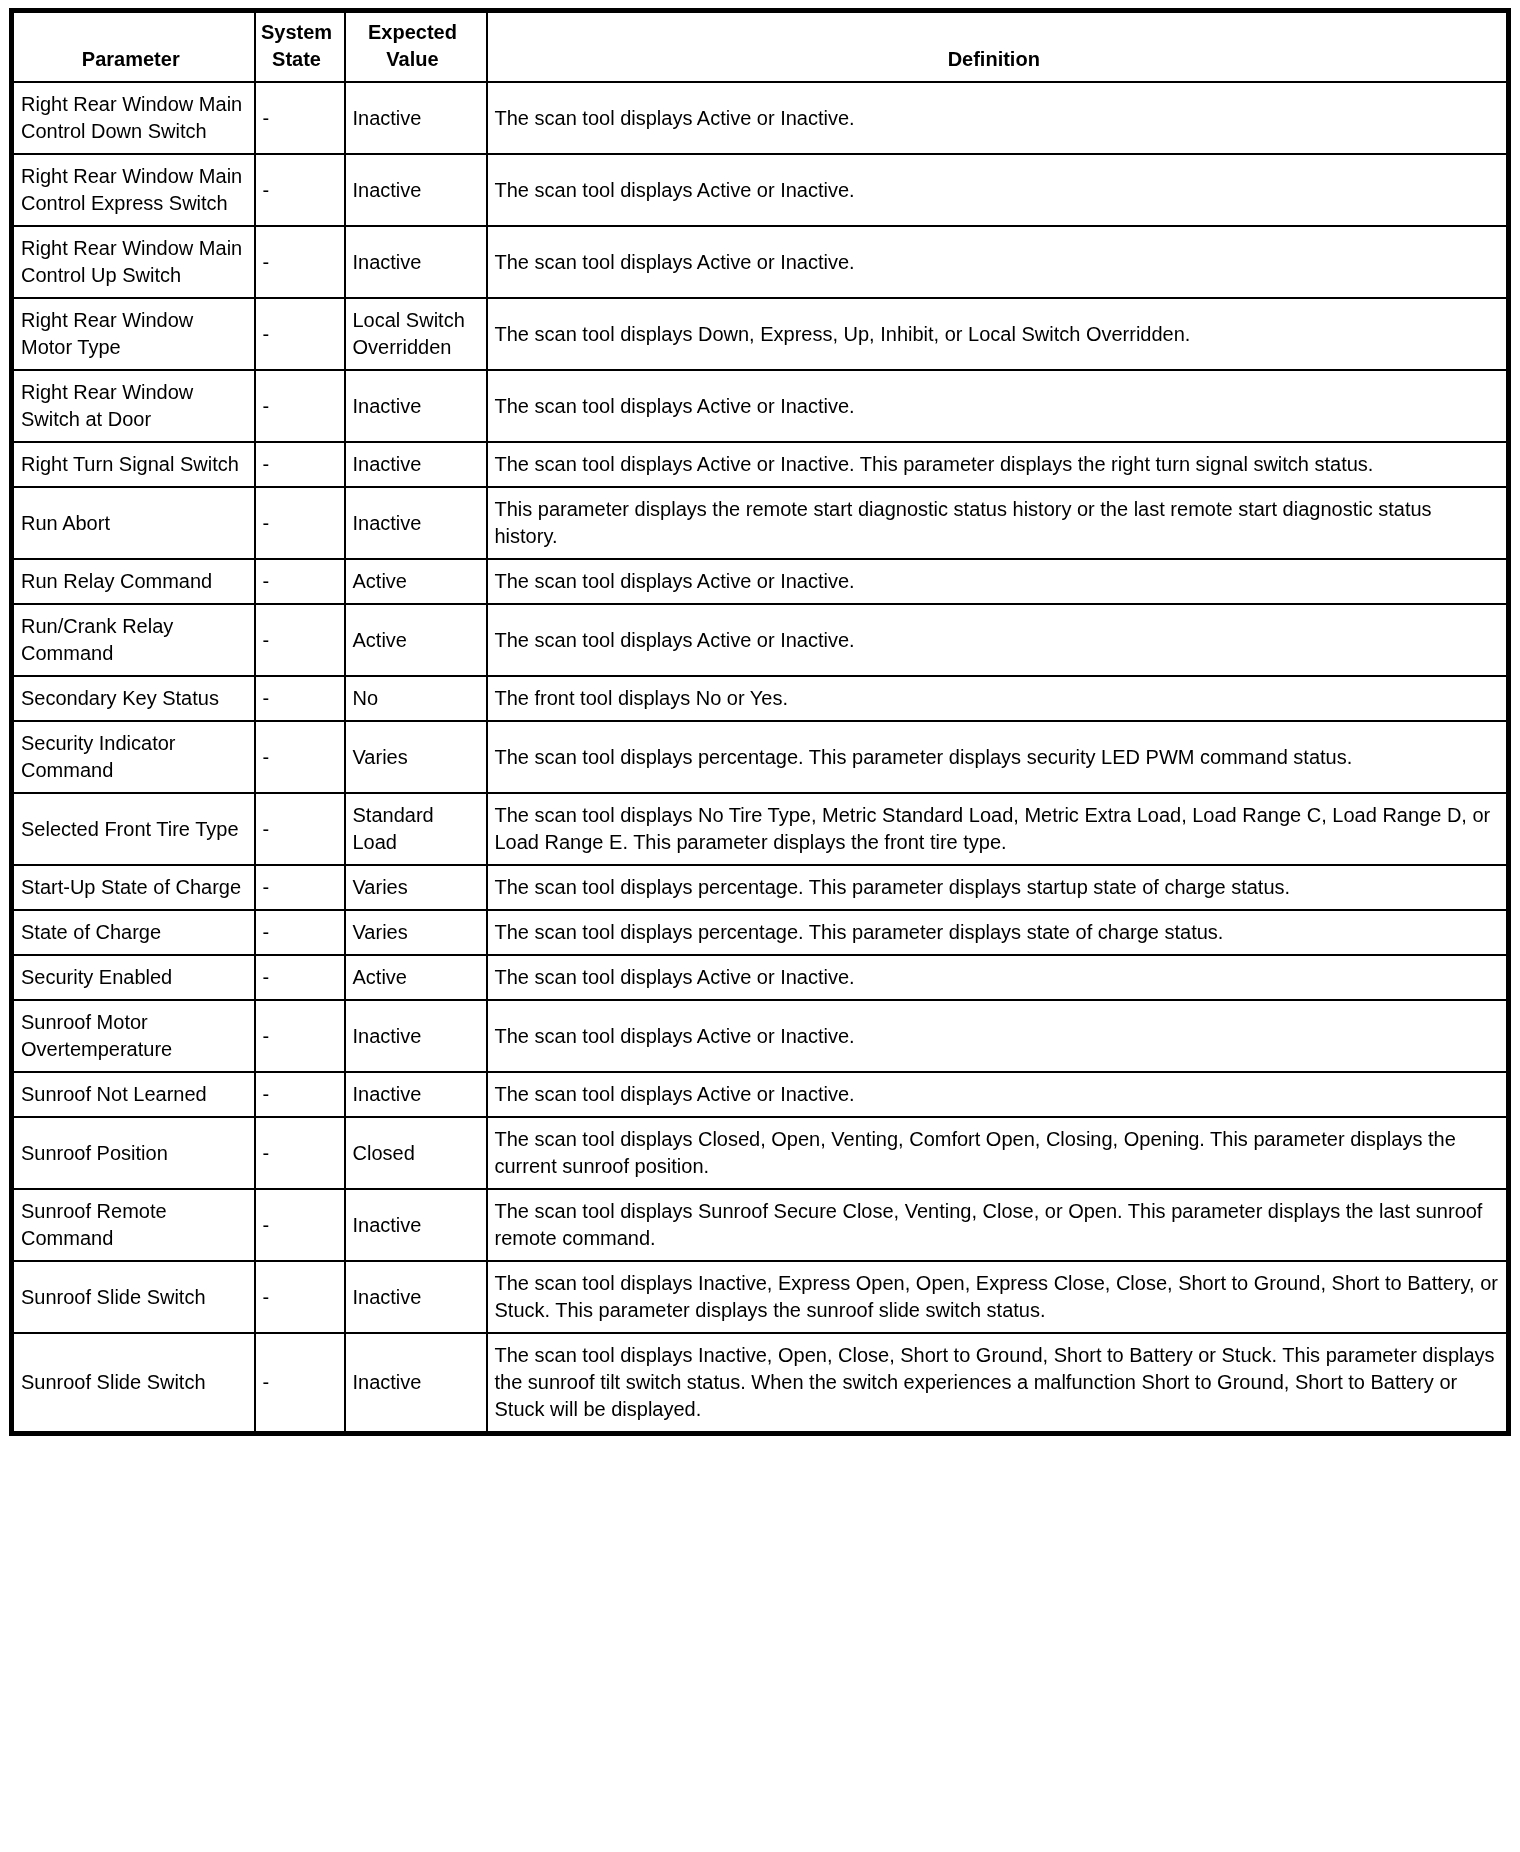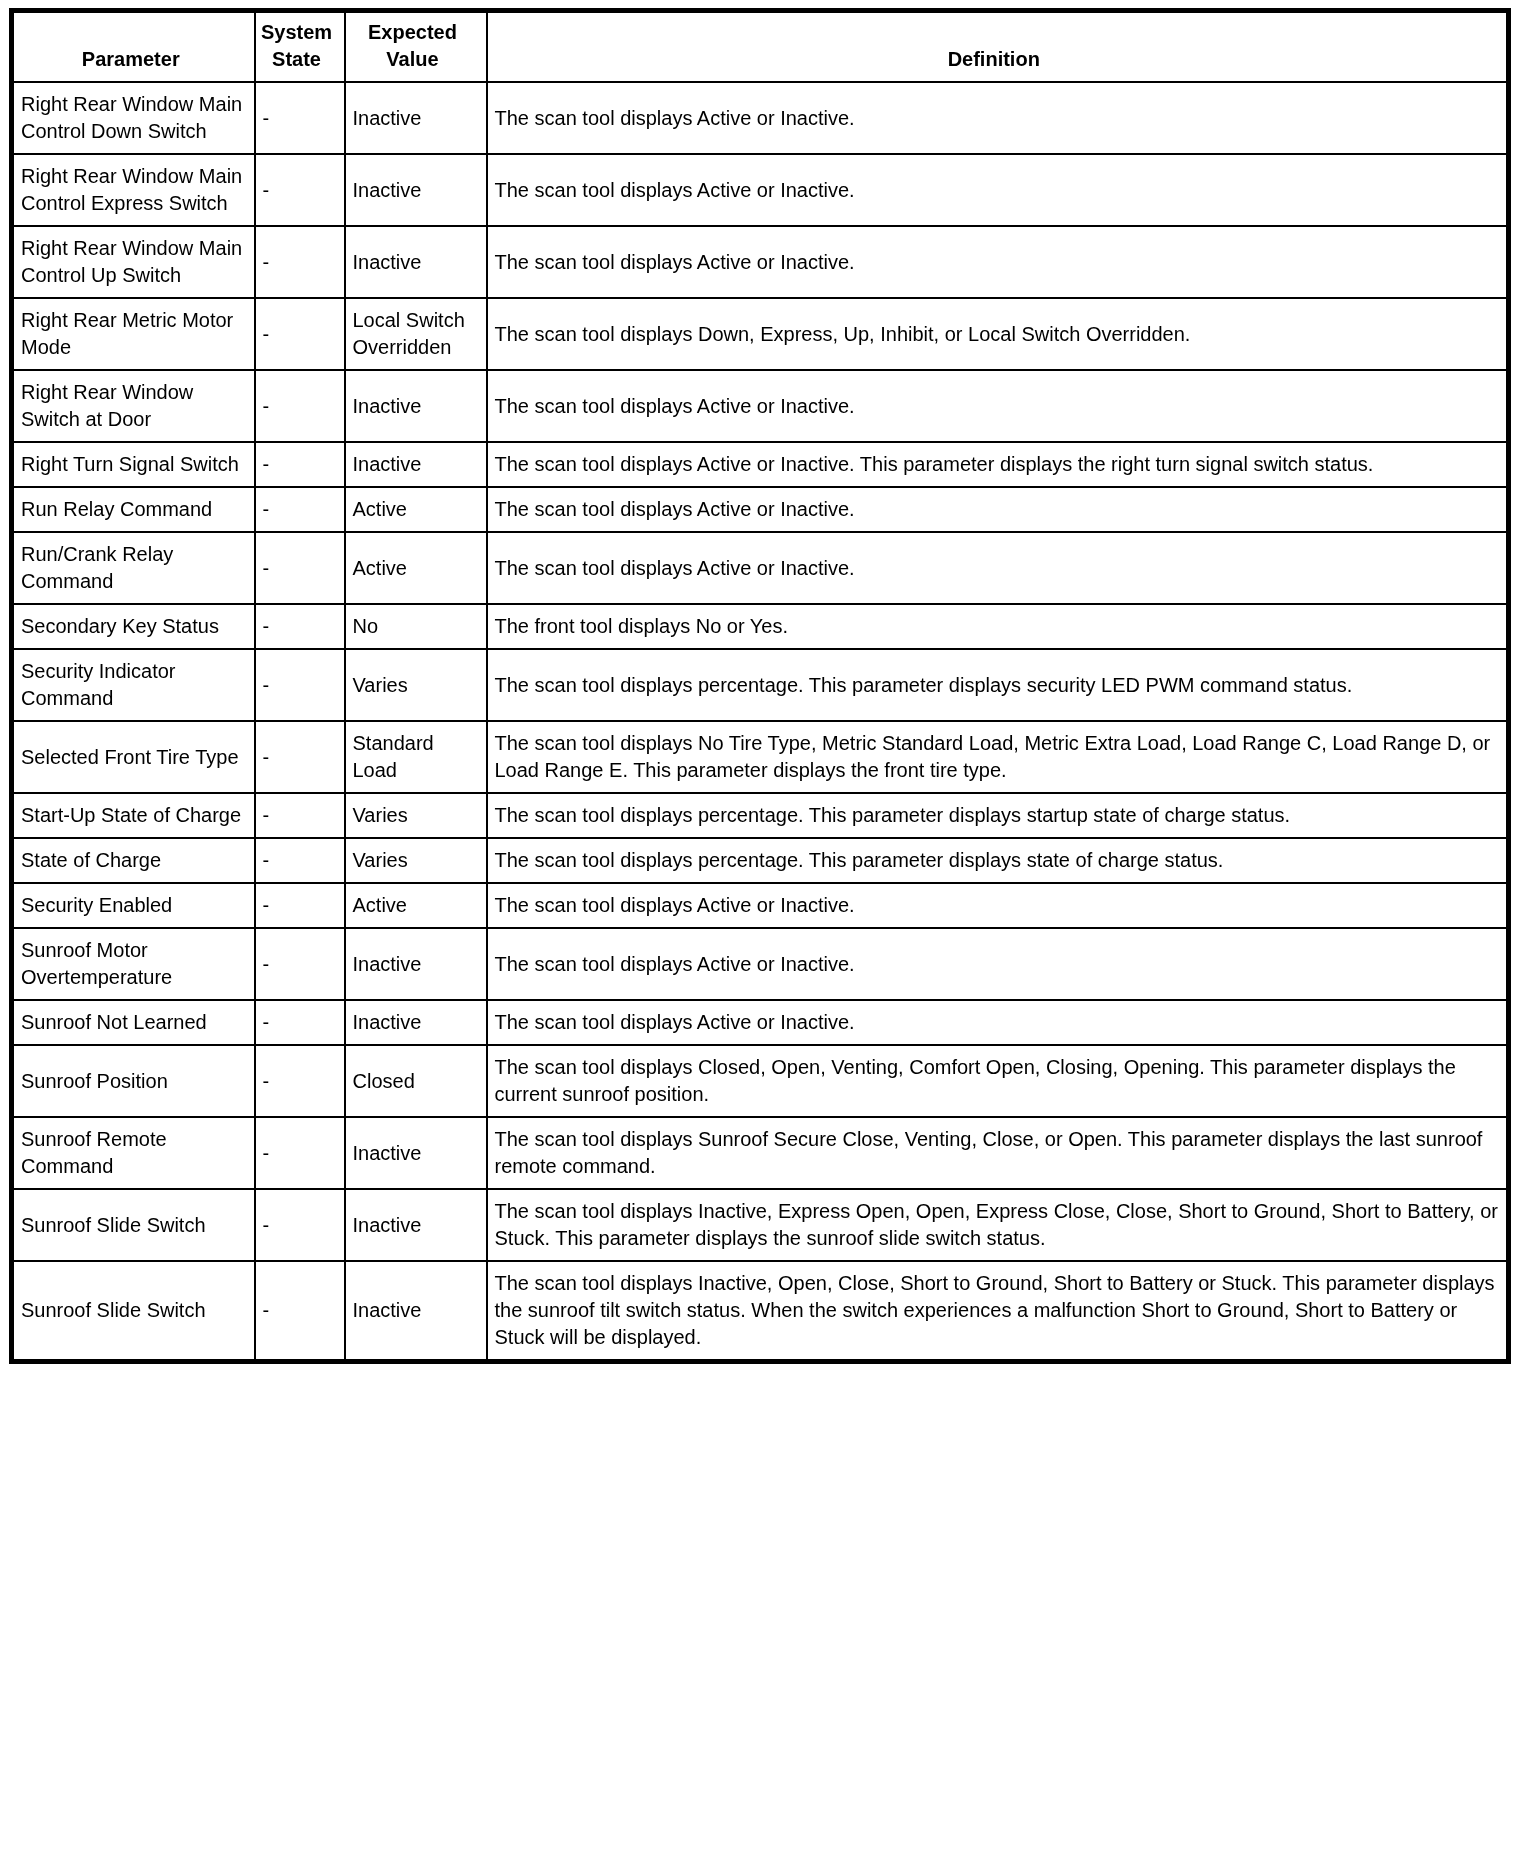--- a/index.html
+++ b/index.html
@@ -79,36 +79,42 @@
           <td>Inactive</td>
           <td>The scan tool displays Active or Inactive.</td>
         </tr>
         <tr>
           <td>Right Rear Window Main Control Up Switch</td>
           <td>-</td>
           <td>Inactive</td>
           <td>The scan tool displays Active or Inactive.</td>
         </tr>
         <tr>
-          <td>Right Rear Metric Motor Mode</td>
+          <td>Right Rear Window Motor Type</td>
           <td>-</td>
           <td>Local Switch Overridden</td>
           <td>The scan tool displays Down, Express, Up, Inhibit, or Local Switch Overridden.</td>
         </tr>
         <tr>
           <td>Right Rear Window Switch at Door</td>
           <td>-</td>
           <td>Inactive</td>
           <td>The scan tool displays Active or Inactive.</td>
         </tr>
         <tr>
           <td>Right Turn Signal Switch</td>
           <td>-</td>
           <td>Inactive</td>
           <td>The scan tool displays Active or Inactive. This parameter displays the right turn signal switch status.</td>
+        </tr>
+        <tr>
+          <td>Run Abort</td>
+          <td>-</td>
+          <td>Inactive</td>
+          <td>This parameter displays the remote start diagnostic status history or the last remote start diagnostic status history.</td>
         </tr>
         <tr>
           <td>Run Relay Command</td>
           <td>-</td>
           <td>Active</td>
           <td>The scan tool displays Active or Inactive.</td>
         </tr>
         <tr>
           <td>Run/Crank Relay Command</td>
           <td>-</td>

